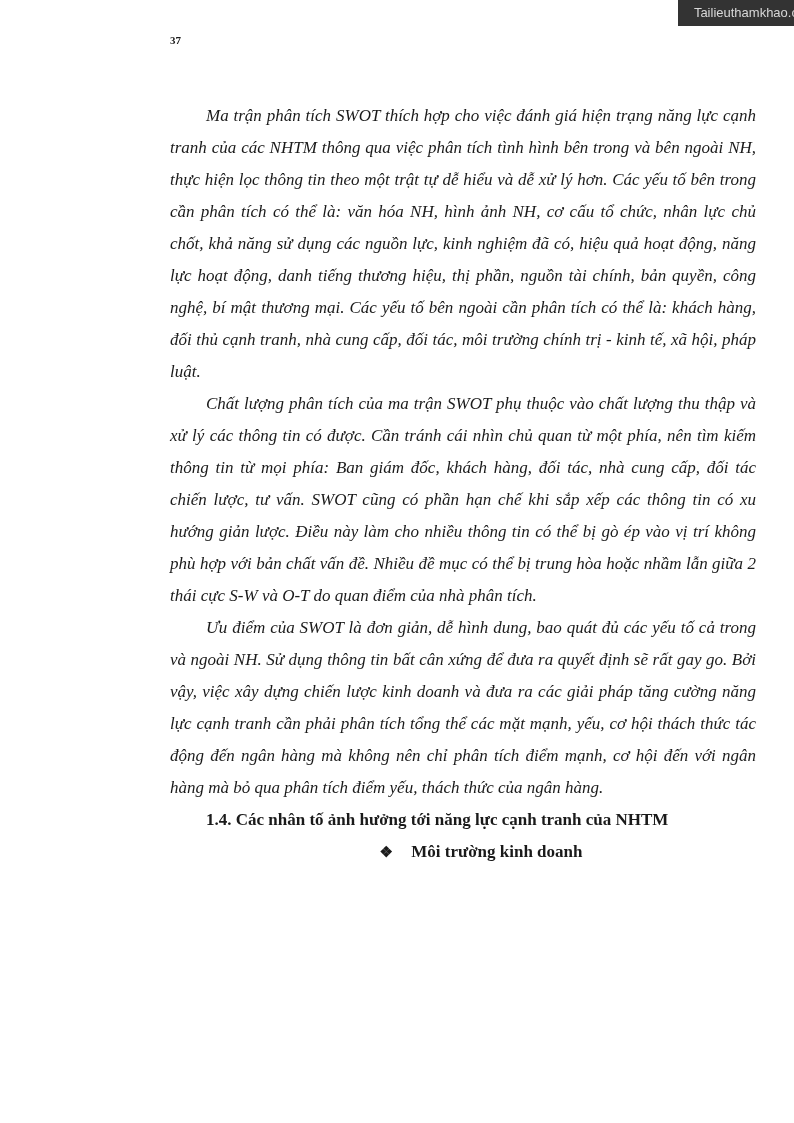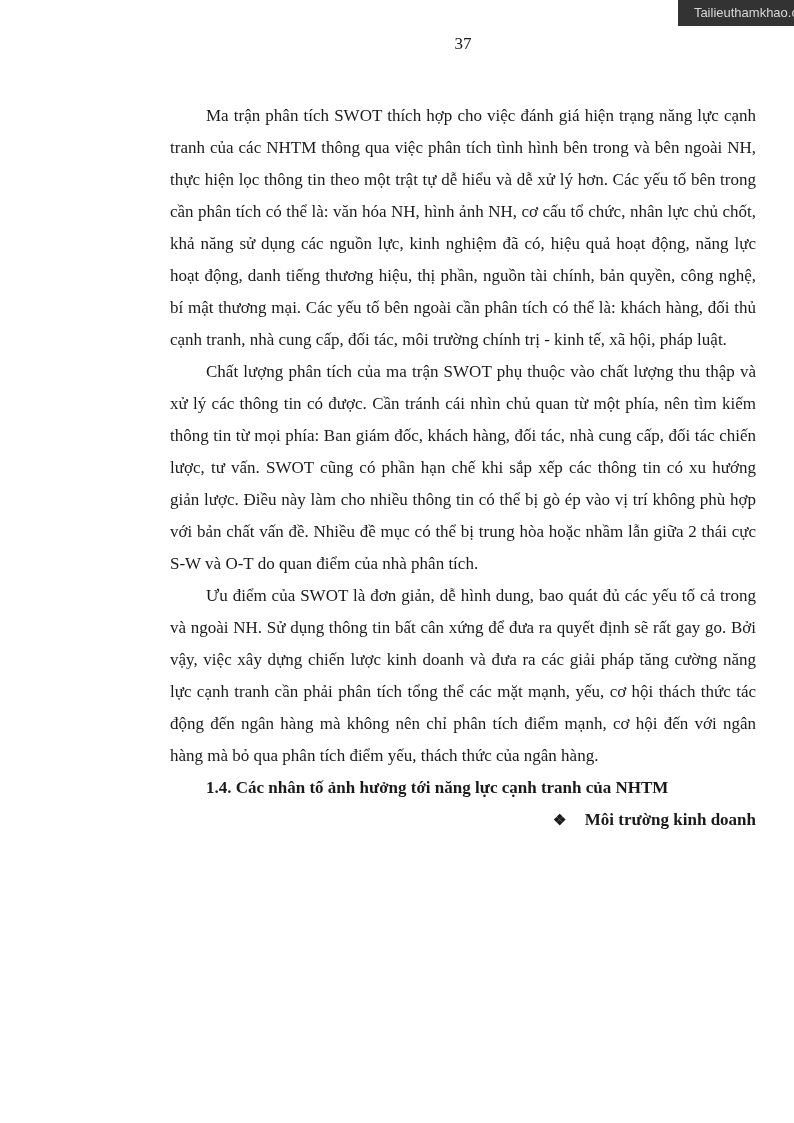--- a/index.html
+++ b/index.html
@@ -23,51 +23,53 @@
     font-family: "Liberation Sans", sans-serif;
     font-size: 13px;
     line-height: 18px;
     padding: 4px 14px 4px 16px;
   }
   .page-number {
     position: absolute;
     top: 34px;
     left: 134px;
     width: 586px;
-    text-align: center;
-    font-size: 17px;
+    text-align: left;
+    font-size: 11px;
+    font-weight: bold;
   }
   .content {
     position: absolute;
     top: 100px;
     left: 134px;
     width: 586px;
     font-size: 17px;
     line-height: 32px;
     text-align: justify;
   }
   .para {
     margin: 0;
     text-indent: 36px;
+    font-style: italic;
   }
   .heading {
     margin: 0;
     font-size: 17px;
     font-weight: bold;
     line-height: 32px;
     text-indent: 36px;
     text-align: left;
     font-family: Liberation Serif, serif;
   }
   .bullet-line {
     margin: 0;
     padding-left: 36px;
     font-weight: bold;
     line-height: 32px;
-    text-align: right;
+    text-align: center;
   }
   .bullet-marker {
     display: inline-block;
     margin-right: 14px;
     font-size: 15px;
   }
 </style>
 </head>
 <body>
 

